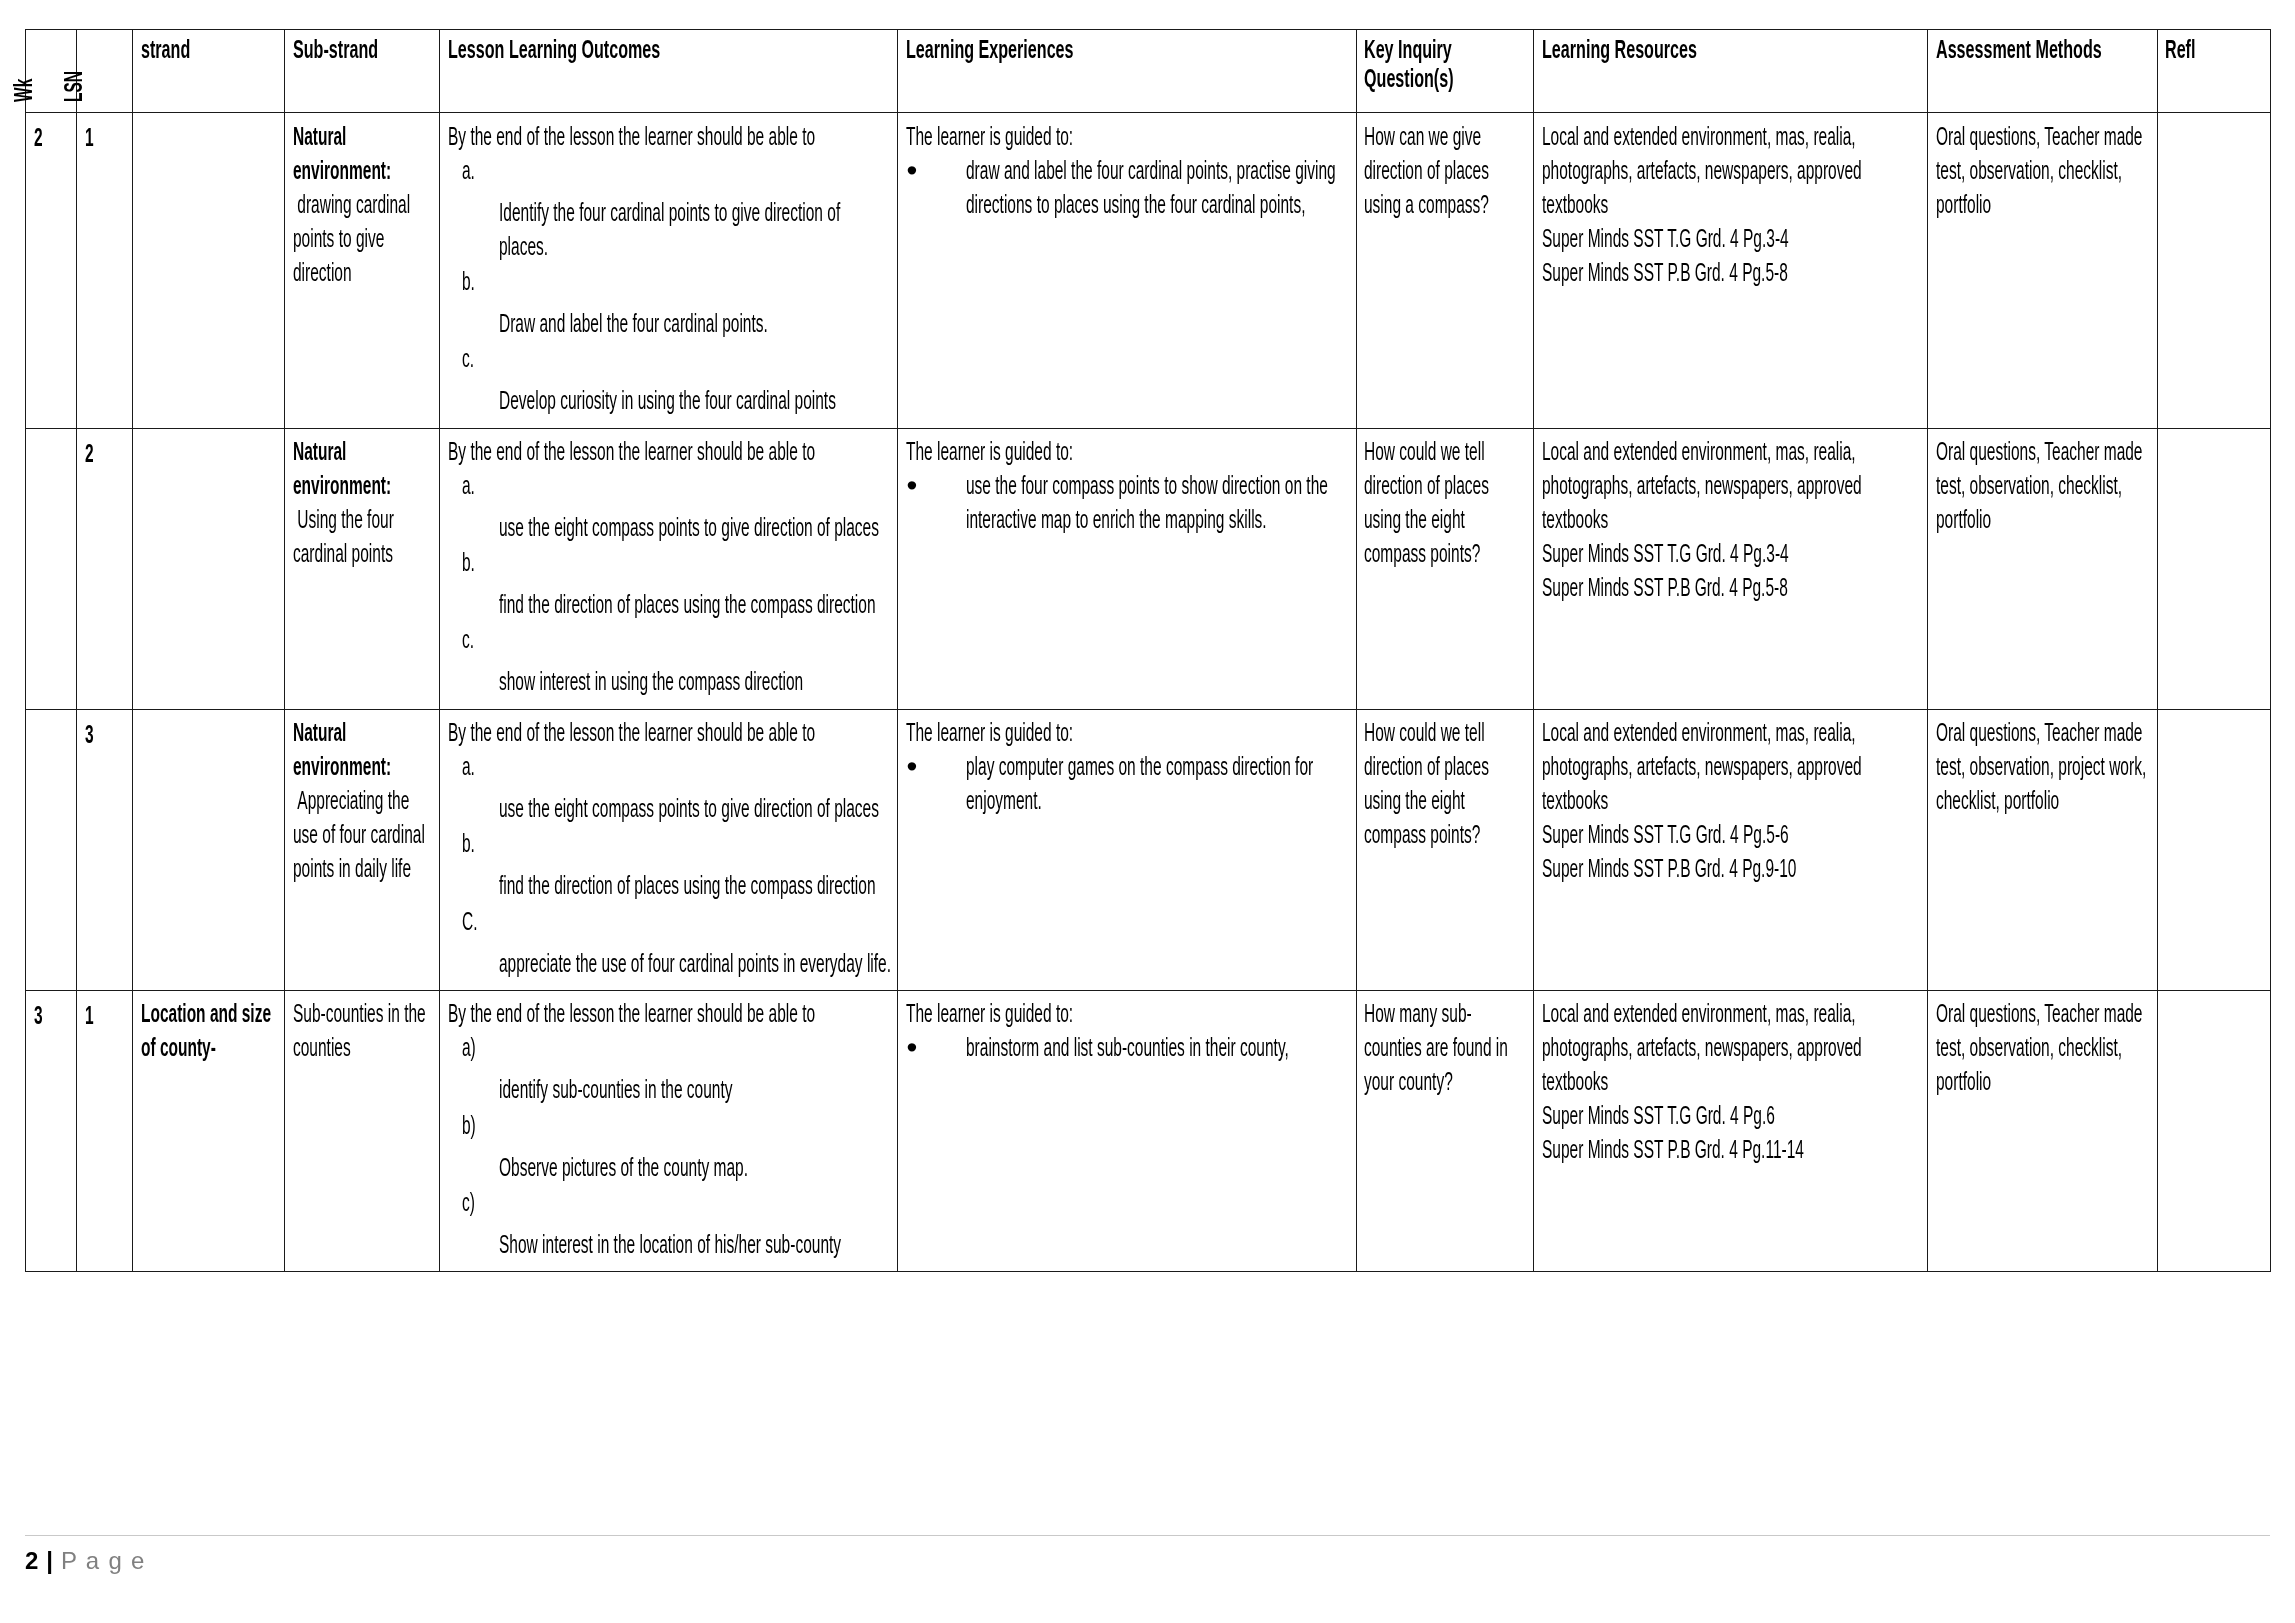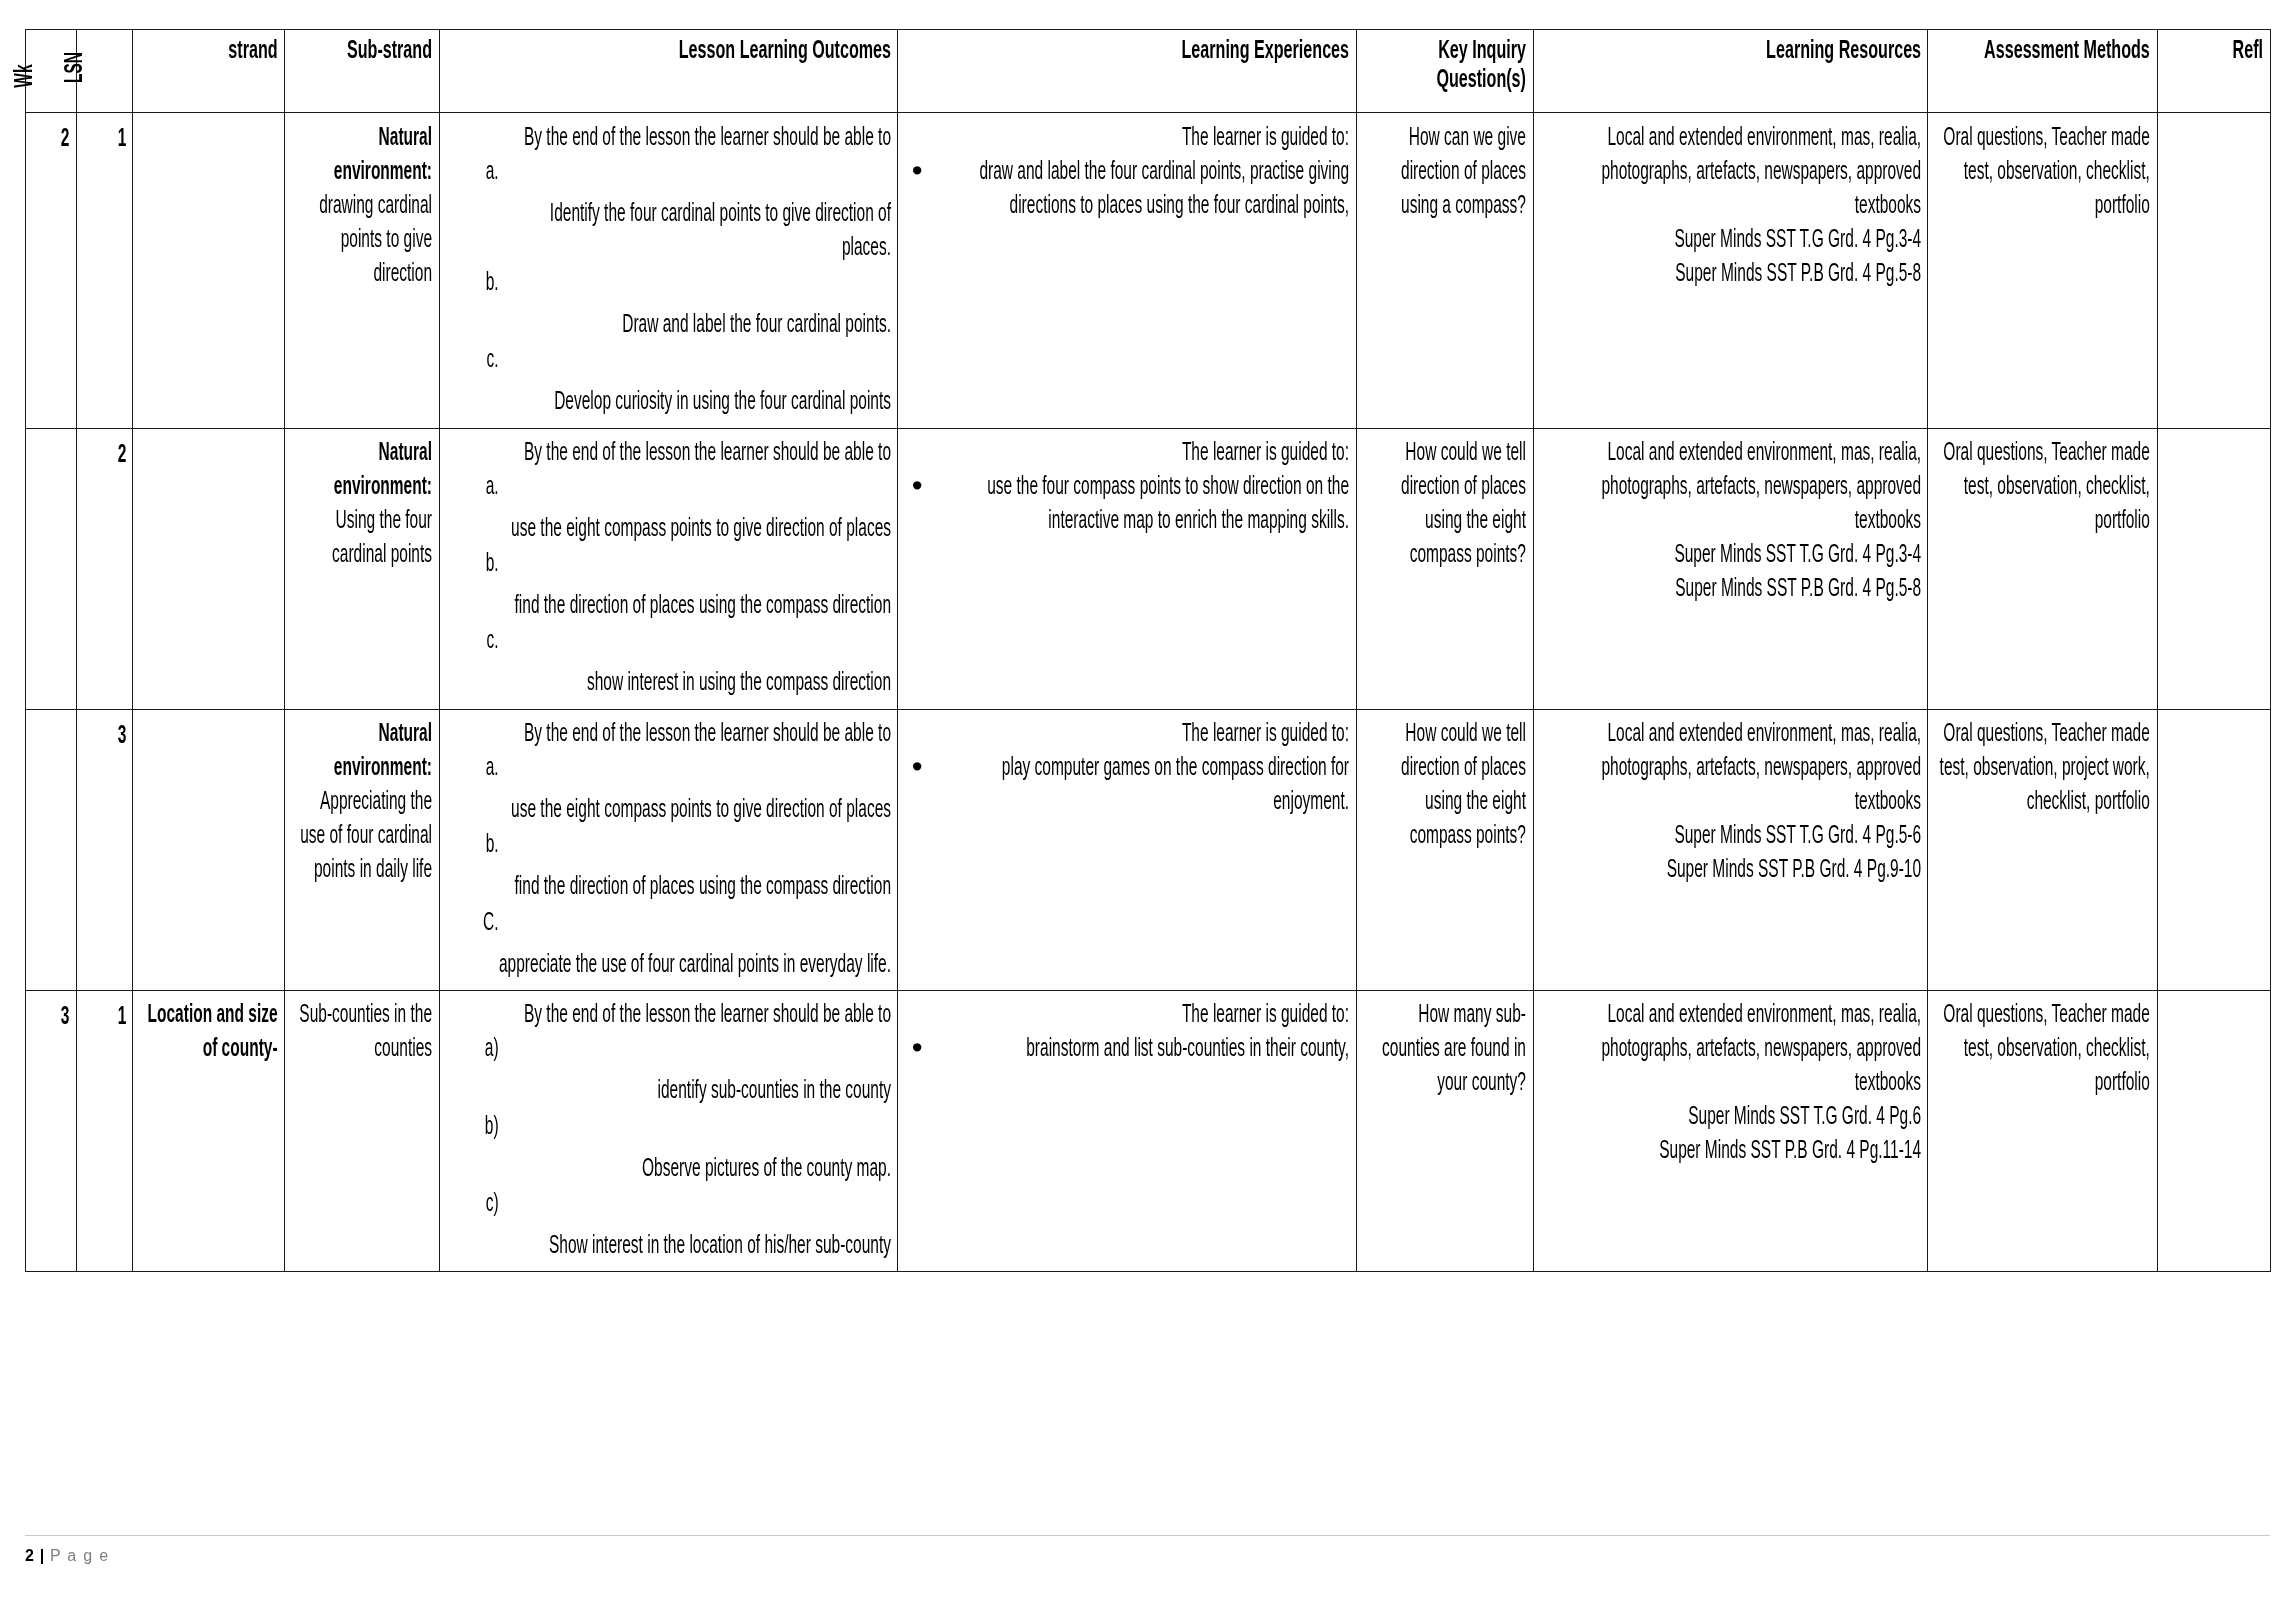--- a/index.html
+++ b/index.html
@@ -29,21 +29,21 @@
     table-layout: fixed;
     width: 2246px;
     margin: 0;
   }
   table.scheme td,
   table.scheme th {
     border: 1.3px solid #1a1a1a;
     vertical-align: top;
     padding: 5.2px 6.5px 9.2px 7.9px;
     font-weight: normal;
-    text-align: right;
+    text-align: left;
     color: #000000;
   }
 
   
   .cond {
     display: inline-block;
     transform: scaleX(0.62);
     transform-origin: left top;
     white-space: pre-wrap;
     width: 161.3%;
@@ -135,21 +135,21 @@
     right: 25px;
     bottom: 29px;
     height: 59px;
   }
   .footer-rule {
     border-top: 1.3px solid #c9c9c9;
     width: 100%;
     margin-bottom: 10.5px;
   }
   .footer-text {
-    font-size: 16px;
+    font-size: 24px;
     color: #808080;
     letter-spacing: 1.3px;
     white-space: pre;
   }
   .footer-text .pg {
     color: #000000;
     font-weight: bold;
     letter-spacing: 0;
   }
   .footer-text .bar {

